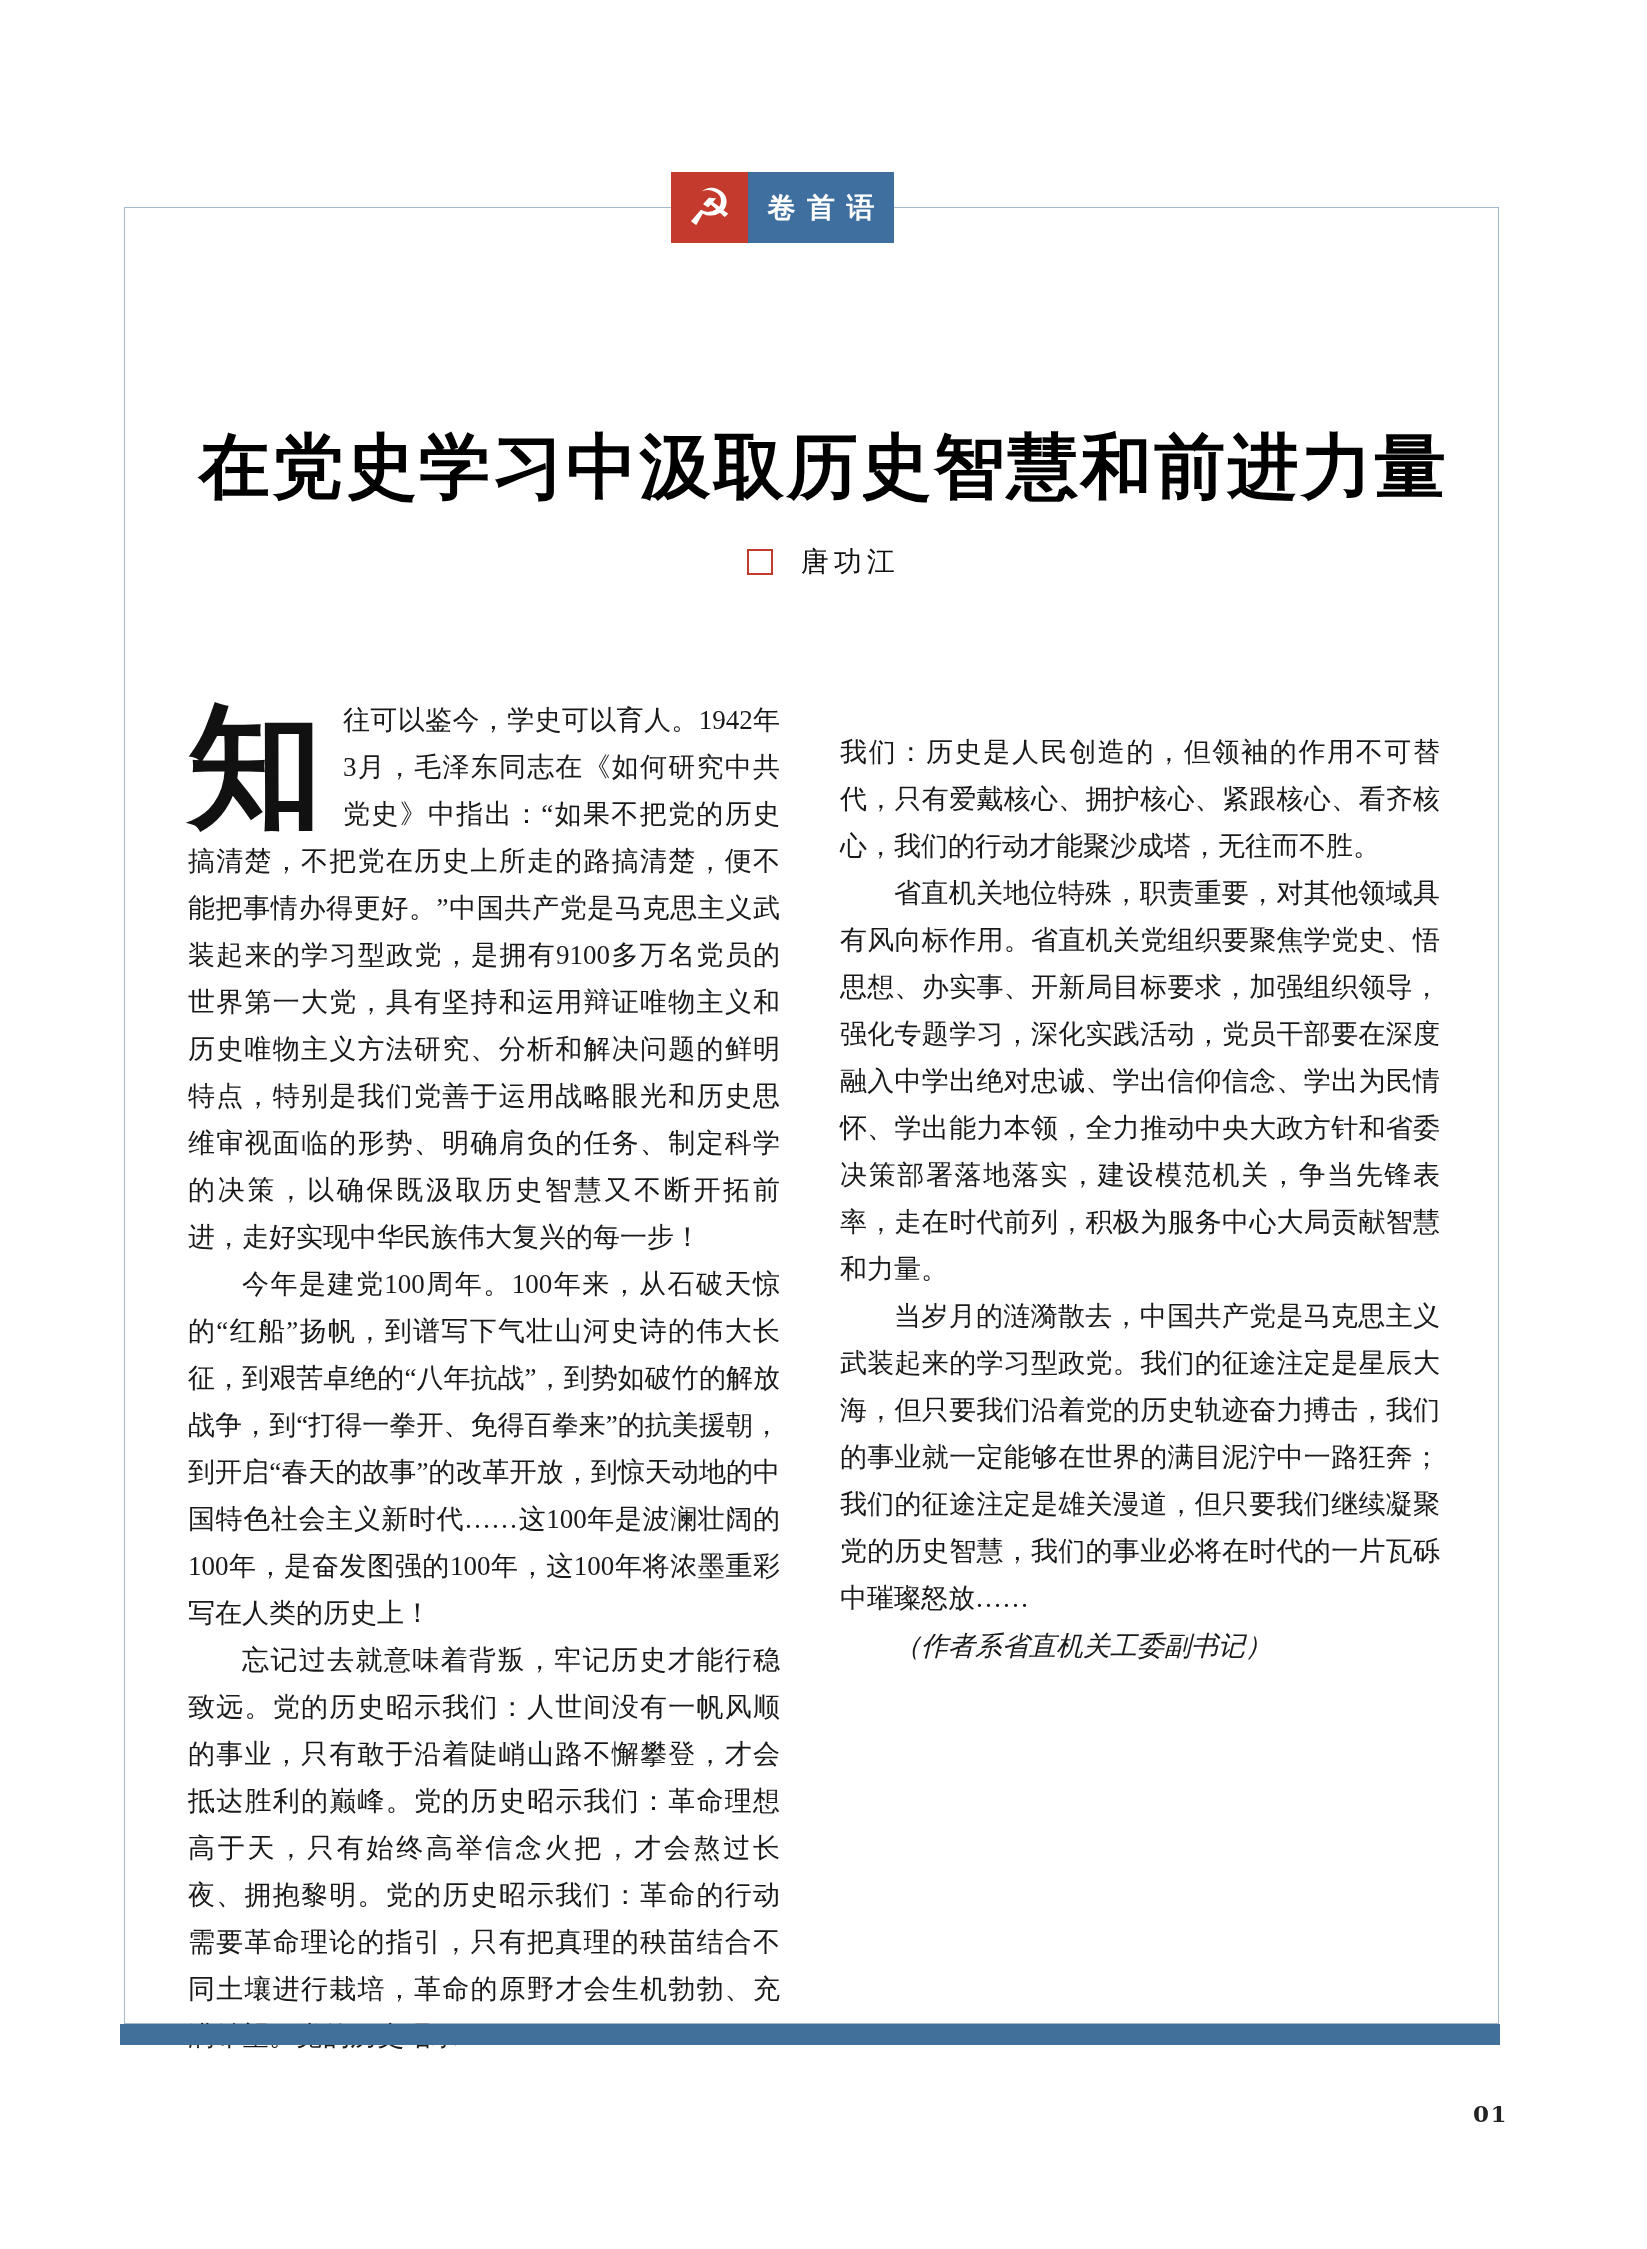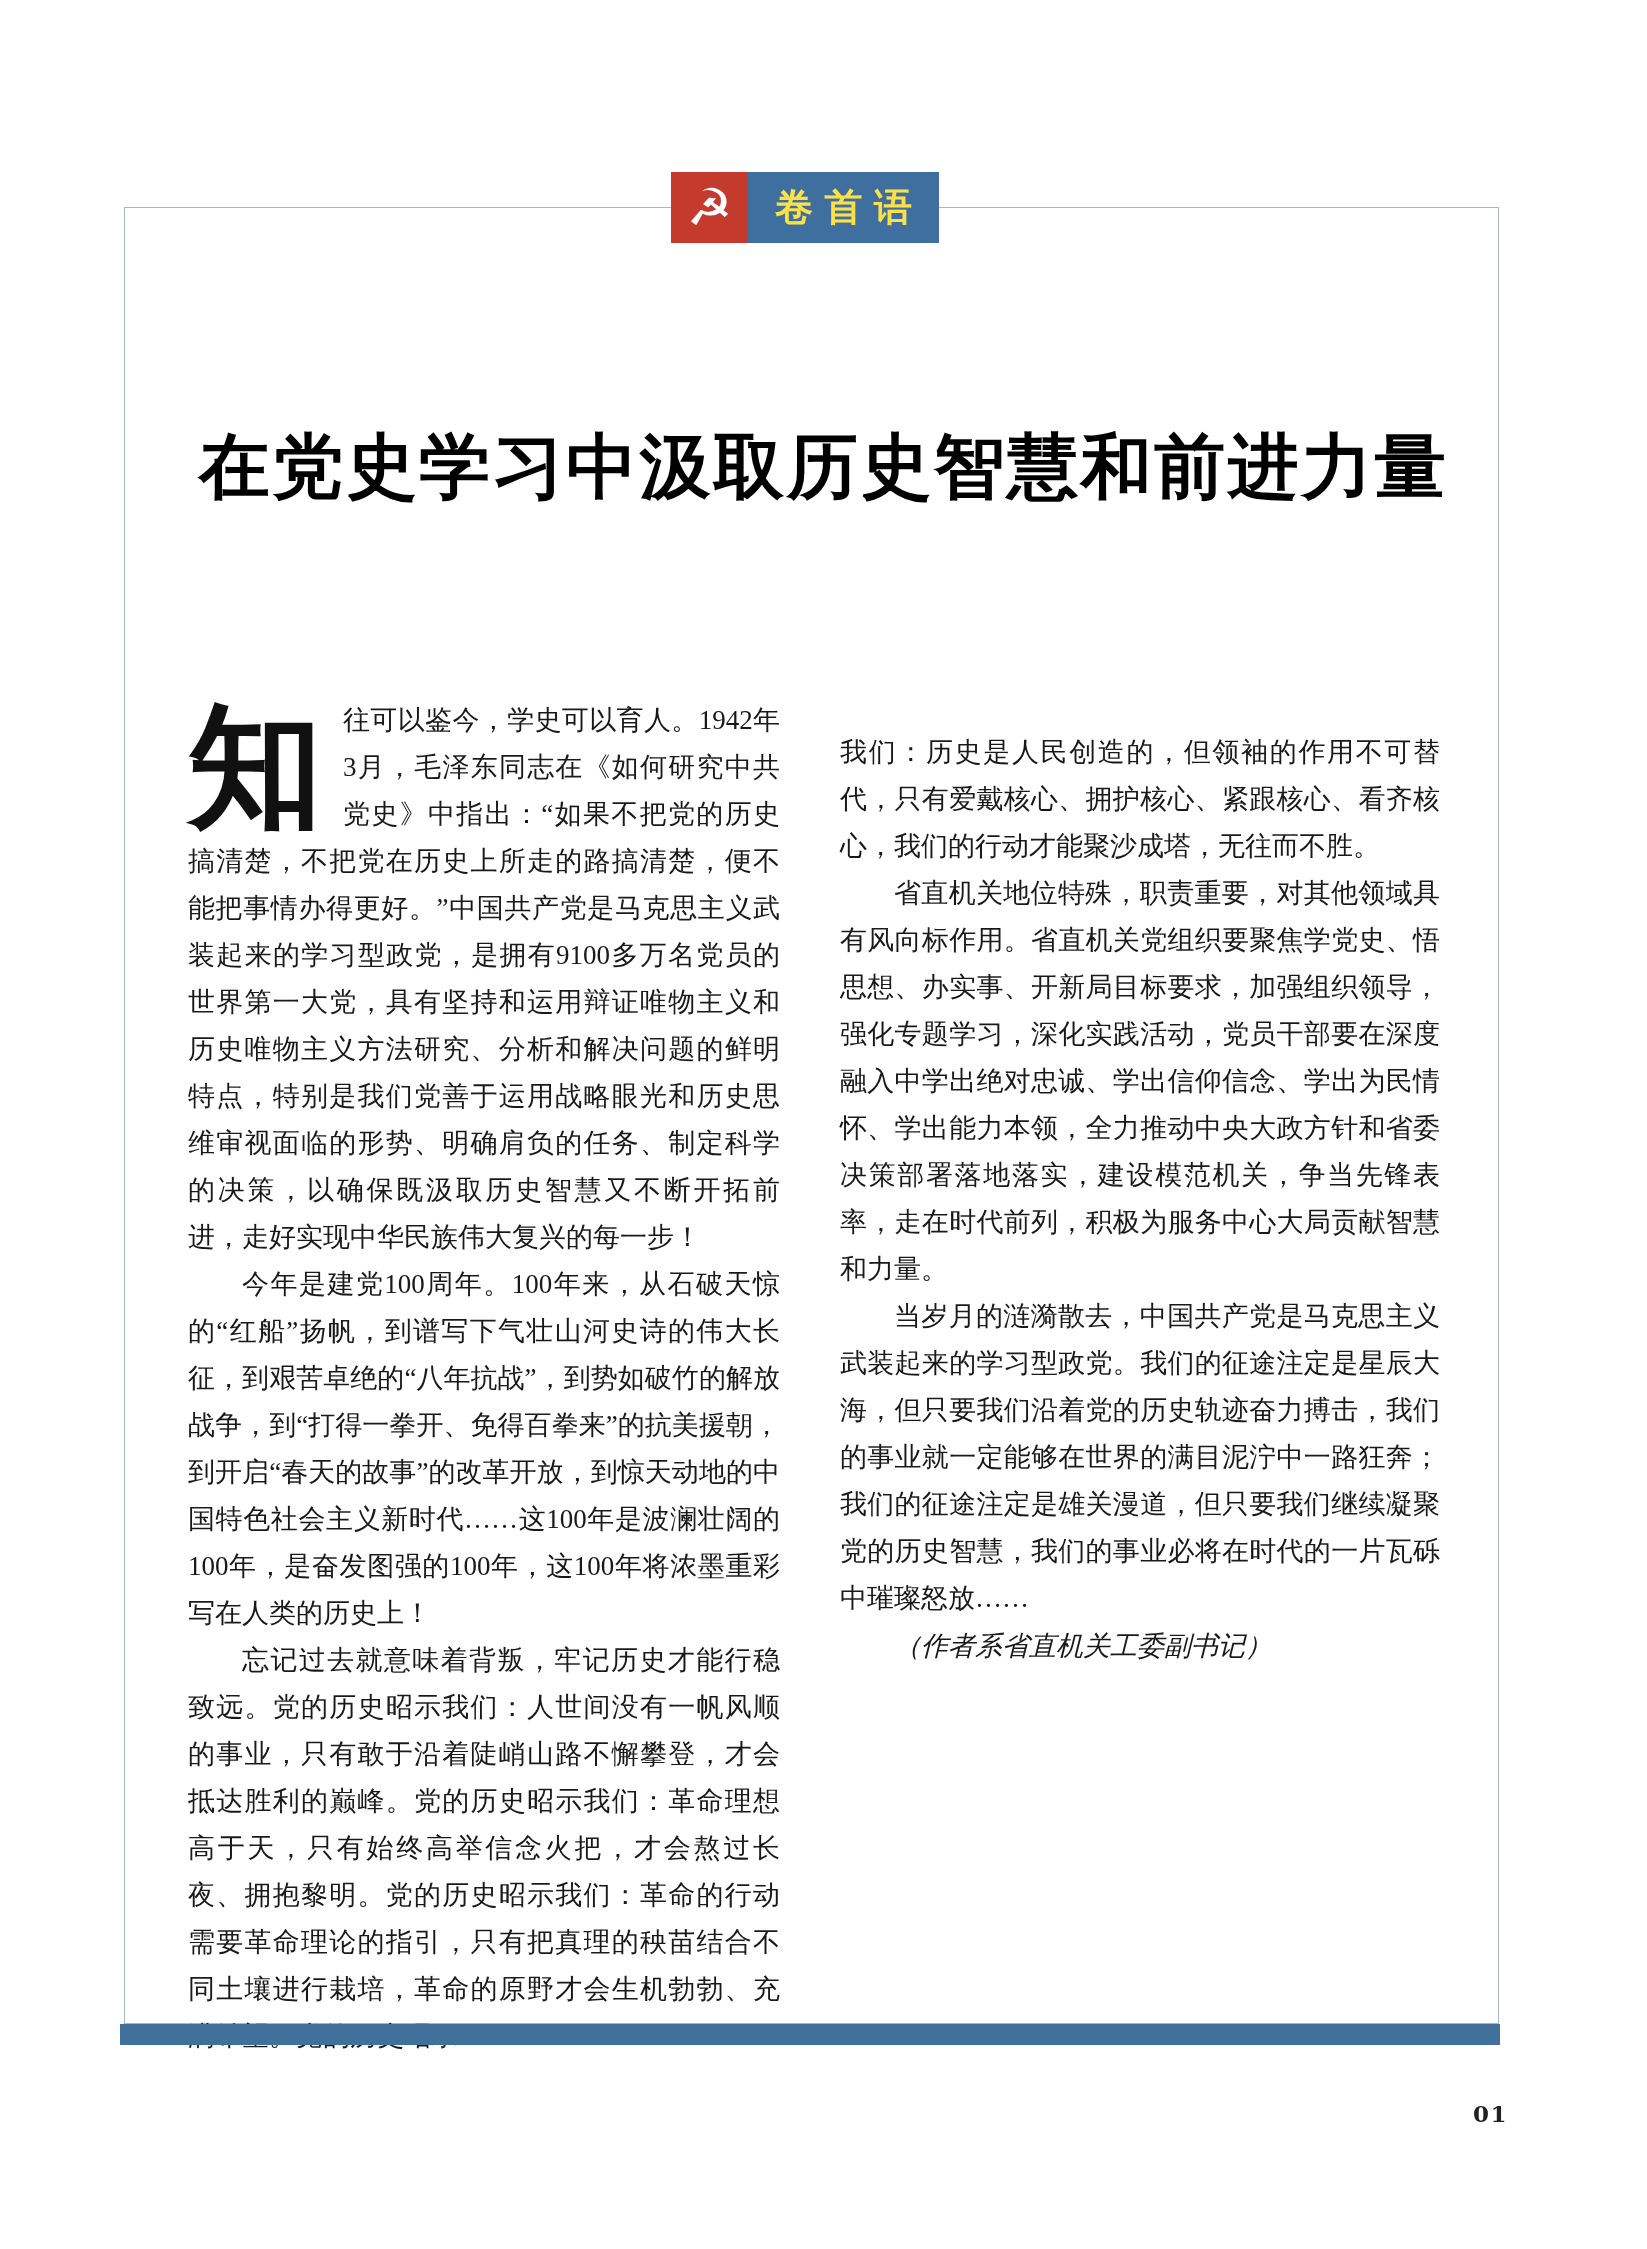--- a/index.html
+++ b/index.html
@@ -11,24 +11,24 @@
     position:absolute;left:124px;top:207px;width:1375px;height:1817px;
     border:1.6px solid var(--frame-border,#a4b8cb);box-sizing:border-box;background:#fff;
   }
   .badge{position:absolute;left:671px;top:172px;height:71px;display:flex;z-index:3;}
   .badge-red{
     width:77px;height:71px;background:var(--badge-red,#c43b2d);
     display:flex;align-items:center;justify-content:center;
   }
   .emblem{color:#ffffff;font-size:51px;line-height:1;font-family:"DejaVu Sans",sans-serif;}
   .badge-blue{
-    width:191px;height:71px;background:var(--badge-blue,#3f6f9e);color:#fde047;
+    width:146px;height:71px;background:var(--badge-blue,#3f6f9e);color:#ffffff;
     display:flex;align-items:center;justify-content:center;
     font-family:"Liberation Sans","DejaVu Sans",sans-serif;
-    font-size:38px;font-weight:bold;letter-spacing:11.5px;padding-left:11.5px;box-sizing:border-box;
+    font-size:28px;font-weight:bold;letter-spacing:11.5px;padding-left:11.5px;box-sizing:border-box;
   }
   .title{
     position:absolute;left:0;top:408px;width:1647px;text-align:center;
     font-size:71px;font-weight:900;color:#000;letter-spacing:2.5px;line-height:1.15;margin-top:19px;
   }
   .byline{
     position:absolute;left:0;top:544px;width:1647px;height:36px;
     display:flex;align-items:center;justify-content:center;
   }
   .byline-box{
@@ -72,20 +72,24 @@
 
   <div class="badge">
     <div class="badge-red">
       <span class="emblem">☭</span>
     </div>
     <div class="badge-blue">卷首语</div>
   </div>
 
   <div class="title">在党史学习中汲取历史智慧和前进力量</div>
 
+  <div class="byline">
+    <span class="byline-box"></span>
+    <span class="byline-name">唐功江</span>
+  </div>
 
   <div class="article">
     <div class="col col-left">
       <p><span class="dropcap">知</span><span>往可以鉴今，学史可以育人。1942年3月，毛泽东同志在《如何研究中共党史》中指出：“如果不把党的历史搞清楚，不把党在历史上所走的路搞清楚，便不能把事情办得更好。”中国共产党是马克思主义武装起来的学习型政党，是拥有9100多万名党员的世界第一大党，具有坚持和运用辩证唯物主义和历史唯物主义方法研究、分析和解决问题的鲜明特点，特别是我们党善于运用战略眼光和历史思维审视面临的形势、明确肩负的任务、制定科学的决策，以确保既汲取历史智慧又不断开拓前进，走好实现中华民族伟大复兴的每一步！</span></p>
       <p class="p-indent">今年是建党100周年。100年来，从石破天惊的“红船”扬帆，到谱写下气壮山河史诗的伟大长征，到艰苦卓绝的“八年抗战”，到势如破竹的解放战争，到“打得一拳开、免得百拳来”的抗美援朝，到开启“春天的故事”的改革开放，到惊天动地的中国特色社会主义新时代……这100年是波澜壮阔的100年，是奋发图强的100年，这100年将浓墨重彩写在人类的历史上！</p>
       <p class="p-indent">忘记过去就意味着背叛，牢记历史才能行稳致远。党的历史昭示我们：人世间没有一帆风顺的事业，只有敢于沿着陡峭山路不懈攀登，才会抵达胜利的巅峰。党的历史昭示我们：革命理想高于天，只有始终高举信念火把，才会熬过长夜、拥抱黎明。党的历史昭示我们：革命的行动需要革命理论的指引，只有把真理的秧苗结合不同土壤进行栽培，革命的原野才会生机勃勃、充满希望。党的历史昭示</p>
     </div>
     <div class="col col-right">
       <p>我们：历史是人民创造的，但领袖的作用不可替代，只有爱戴核心、拥护核心、紧跟核心、看齐核心，我们的行动才能聚沙成塔，无往而不胜。</p>
       <p class="p-indent">省直机关地位特殊，职责重要，对其他领域具有风向标作用。省直机关党组织要聚焦学党史、悟思想、办实事、开新局目标要求，加强组织领导，强化专题学习，深化实践活动，党员干部要在深度融入中学出绝对忠诚、学出信仰信念、学出为民情怀、学出能力本领，全力推动中央大政方针和省委决策部署落地落实，建设模范机关，争当先锋表率，走在时代前列，积极为服务中心大局贡献智慧和力量。</p>

